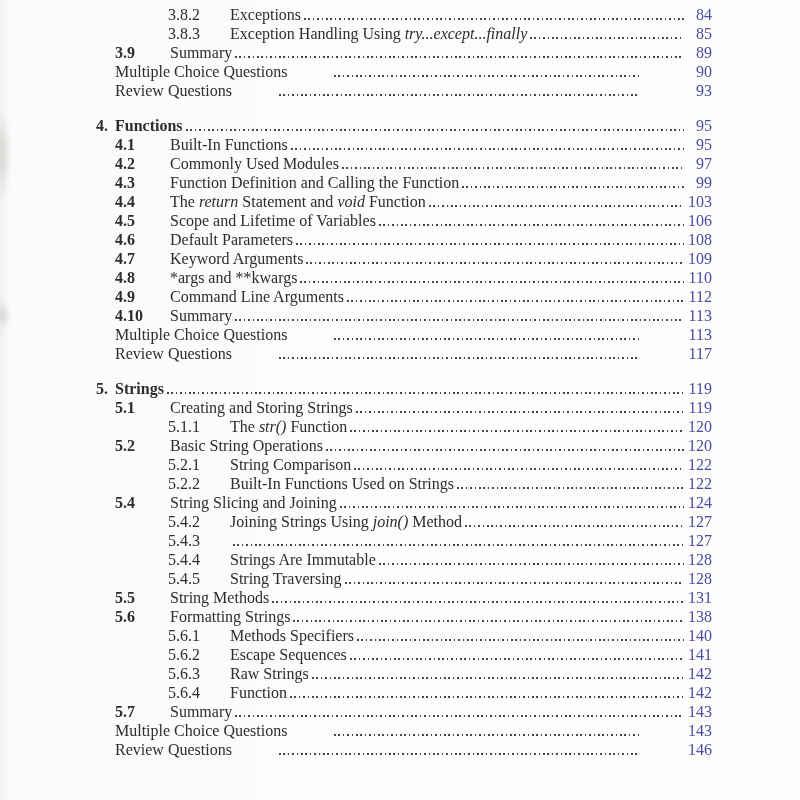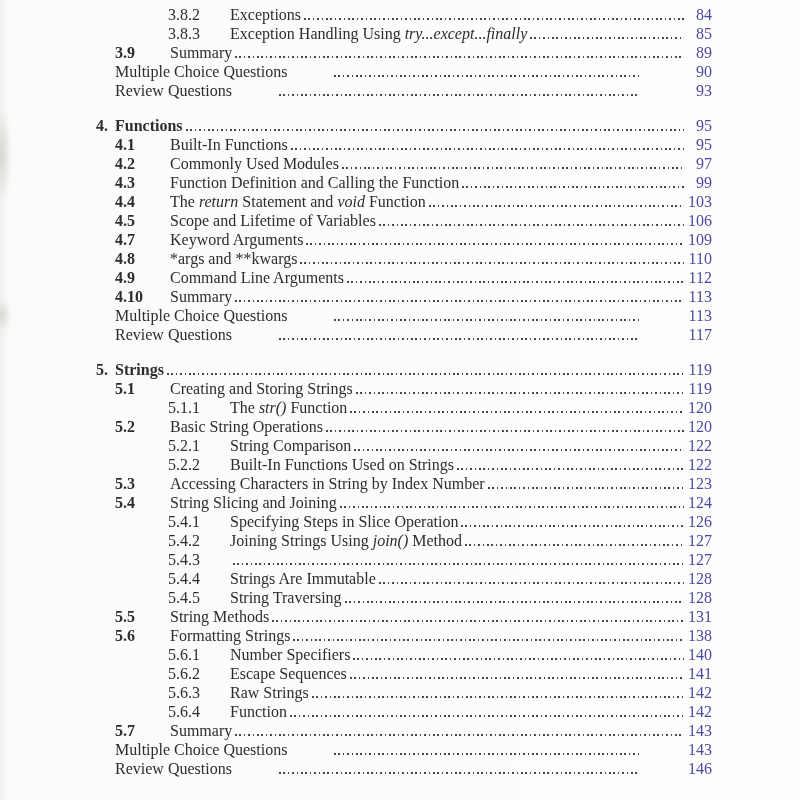--- a/index.html
+++ b/index.html
@@ -132,20 +132,26 @@
           <span class="leader"></span>
           <span class="pg">103</span>
         </div>
         <div class="row section">
           <span class="num">4.5</span>
           <span class="title"><span>Scope and Lifetime of Variables</span></span>
           <span class="leader"></span>
           <span class="pg">106</span>
         </div>
         <div class="row section">
+          <span class="num">4.6</span>
+          <span class="title"><span>Default Parameters</span></span>
+          <span class="leader"></span>
+          <span class="pg">108</span>
+        </div>
+        <div class="row section">
           <span class="num">4.7</span>
           <span class="title"><span>Keyword Arguments</span></span>
           <span class="leader"></span>
           <span class="pg">109</span>
         </div>
         <div class="row section">
           <span class="num">4.8</span>
           <span class="title"><span>*args and **kwargs</span></span>
           <span class="leader"></span>
           <span class="pg">110</span>
@@ -204,38 +210,26 @@
           <span class="leader"></span>
           <span class="pg">122</span>
         </div>
         <div class="row subsection">
           <span class="num">5.2.2</span>
           <span class="title"><span>Built-In Functions Used on Strings</span></span>
           <span class="leader"></span>
           <span class="pg">122</span>
         </div>
         <div class="row section">
-          <span class="num">5.3</span>
-          <span class="title"><span>Accessing Characters in String by Index Number</span></span>
-          <span class="leader"></span>
-          <span class="pg">123</span>
-        </div>
-        <div class="row section">
           <span class="num">5.4</span>
           <span class="title"><span>String Slicing and Joining</span></span>
           <span class="leader"></span>
           <span class="pg">124</span>
         </div>
         <div class="row subsection">
-          <span class="num">5.4.1</span>
-          <span class="title"><span>Specifying Steps in Slice Operation</span></span>
-          <span class="leader"></span>
-          <span class="pg">126</span>
-        </div>
-        <div class="row subsection">
           <span class="num">5.4.2</span>
           <span class="title"><span>Joining Strings Using </span><span class="it">join()</span><span> Method</span></span>
           <span class="leader"></span>
           <span class="pg">127</span>
         </div>
         <div class="row subsection">
           <span class="num">5.4.3</span>
           <span class="leader"></span>
           <span class="pg">127</span>
         </div>
@@ -258,21 +252,21 @@
           <span class="pg">131</span>
         </div>
         <div class="row section">
           <span class="num">5.6</span>
           <span class="title"><span>Formatting Strings</span></span>
           <span class="leader"></span>
           <span class="pg">138</span>
         </div>
         <div class="row subsection">
           <span class="num">5.6.1</span>
-          <span class="title"><span>Number Specifiers</span></span>
+          <span class="title"><span>Methods Specifiers</span></span>
           <span class="leader"></span>
           <span class="pg">140</span>
         </div>
         <div class="row subsection">
           <span class="num">5.6.2</span>
           <span class="title"><span>Escape Sequences</span></span>
           <span class="leader"></span>
           <span class="pg">141</span>
         </div>
         <div class="row subsection">

